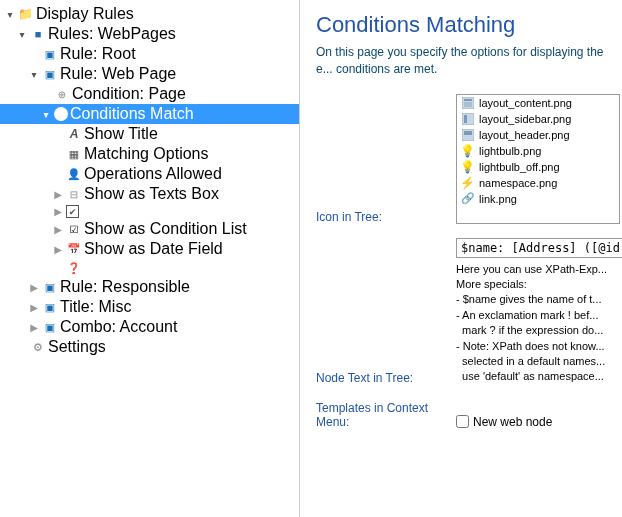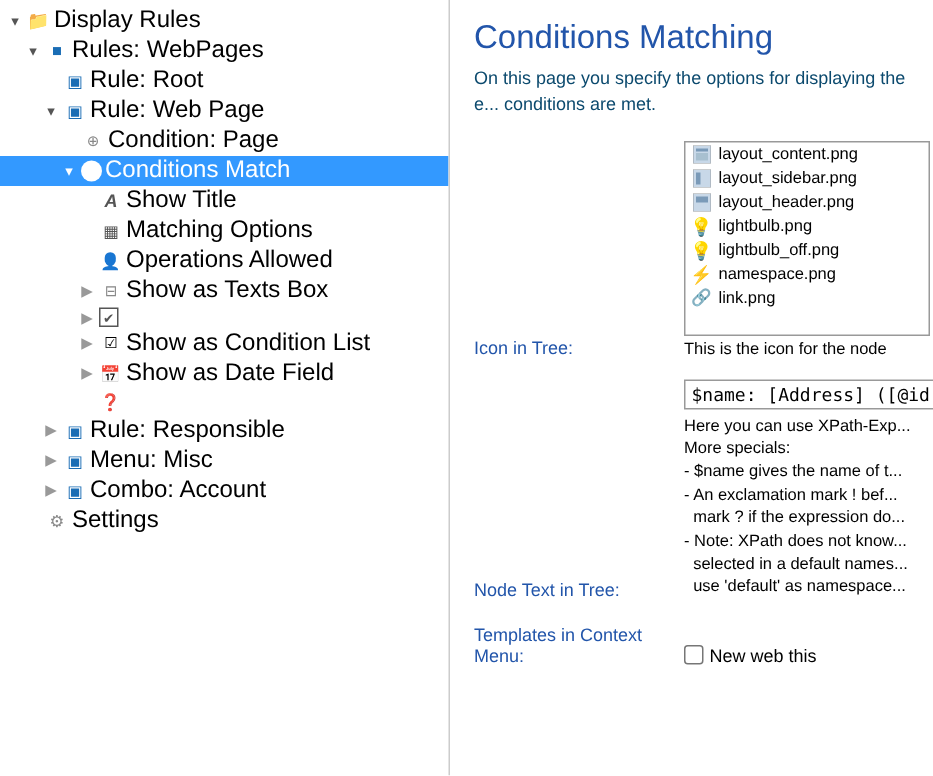--- a/index.html
+++ b/index.html
@@ -258,21 +258,21 @@
 
   <div class="tree-item indent-2">
     <span class="expand-btn" style="color:#999;">▶</span>
     <span class="tree-icon" style="color:#1a6db5; font-size:11px;">▣</span>
     <span class="tree-label">Rule: Responsible</span>
   </div>
 
   <div class="tree-item indent-2">
     <span class="expand-btn" style="color:#999;">▶</span>
     <span class="tree-icon" style="color:#1a6db5; font-size:11px;">▣</span>
-    <span class="tree-label">Menu: Misc</span>
+    <span class="tree-label">Title: Misc</span>
   </div>
 
   <div class="tree-item indent-2">
     <span class="expand-btn" style="color:#999;">▶</span>
     <span class="tree-icon" style="color:#1a6db5; font-size:11px;">▣</span>
     <span class="tree-label">Combo: Account</span>
   </div>
 
   <div class="tree-item indent-1">
     <span class="expand-btn"> </span>
@@ -337,21 +337,20 @@
           <span class="icon-list-icon" style="color:#f5a500; font-size:12px;">⚡</span>
           <span>namespace.png</span>
         </div>
 
         <div class="icon-list-item">
           <span class="icon-list-icon" style="color:#5588cc; font-size:11px;">🔗</span>
           <span>link.png</span>
         </div>
 
       </div>
-      <div class="icon-desc">This is the icon for the node</div>
     </div>
   </div>
 
   <div class="form-row">
     <div class="form-label">Node Text in Tree:</div>
     <div class="form-value">
       <input type="text" class="text-input" value="$name: [Address] ([@id])" style="">
       <div class="help-text">
         Here you can use XPath-Exp...<br>
         More specials:<br>
@@ -363,18 +362,18 @@
         &nbsp;&nbsp;use 'default' as namespace...
       </div>
     </div>
   </div>
 
   <div class="form-row">
     <div class="form-label">Templates in Context Menu:</div>
     <div class="form-value">
       <div class="checkbox-row">
         <input type="checkbox" style="">
-        <span class="checkbox-label">New web this</span>
+        <span class="checkbox-label">New web node</span>
       </div>
     </div>
   </div>
 
 </div>
 
 </body></html>

